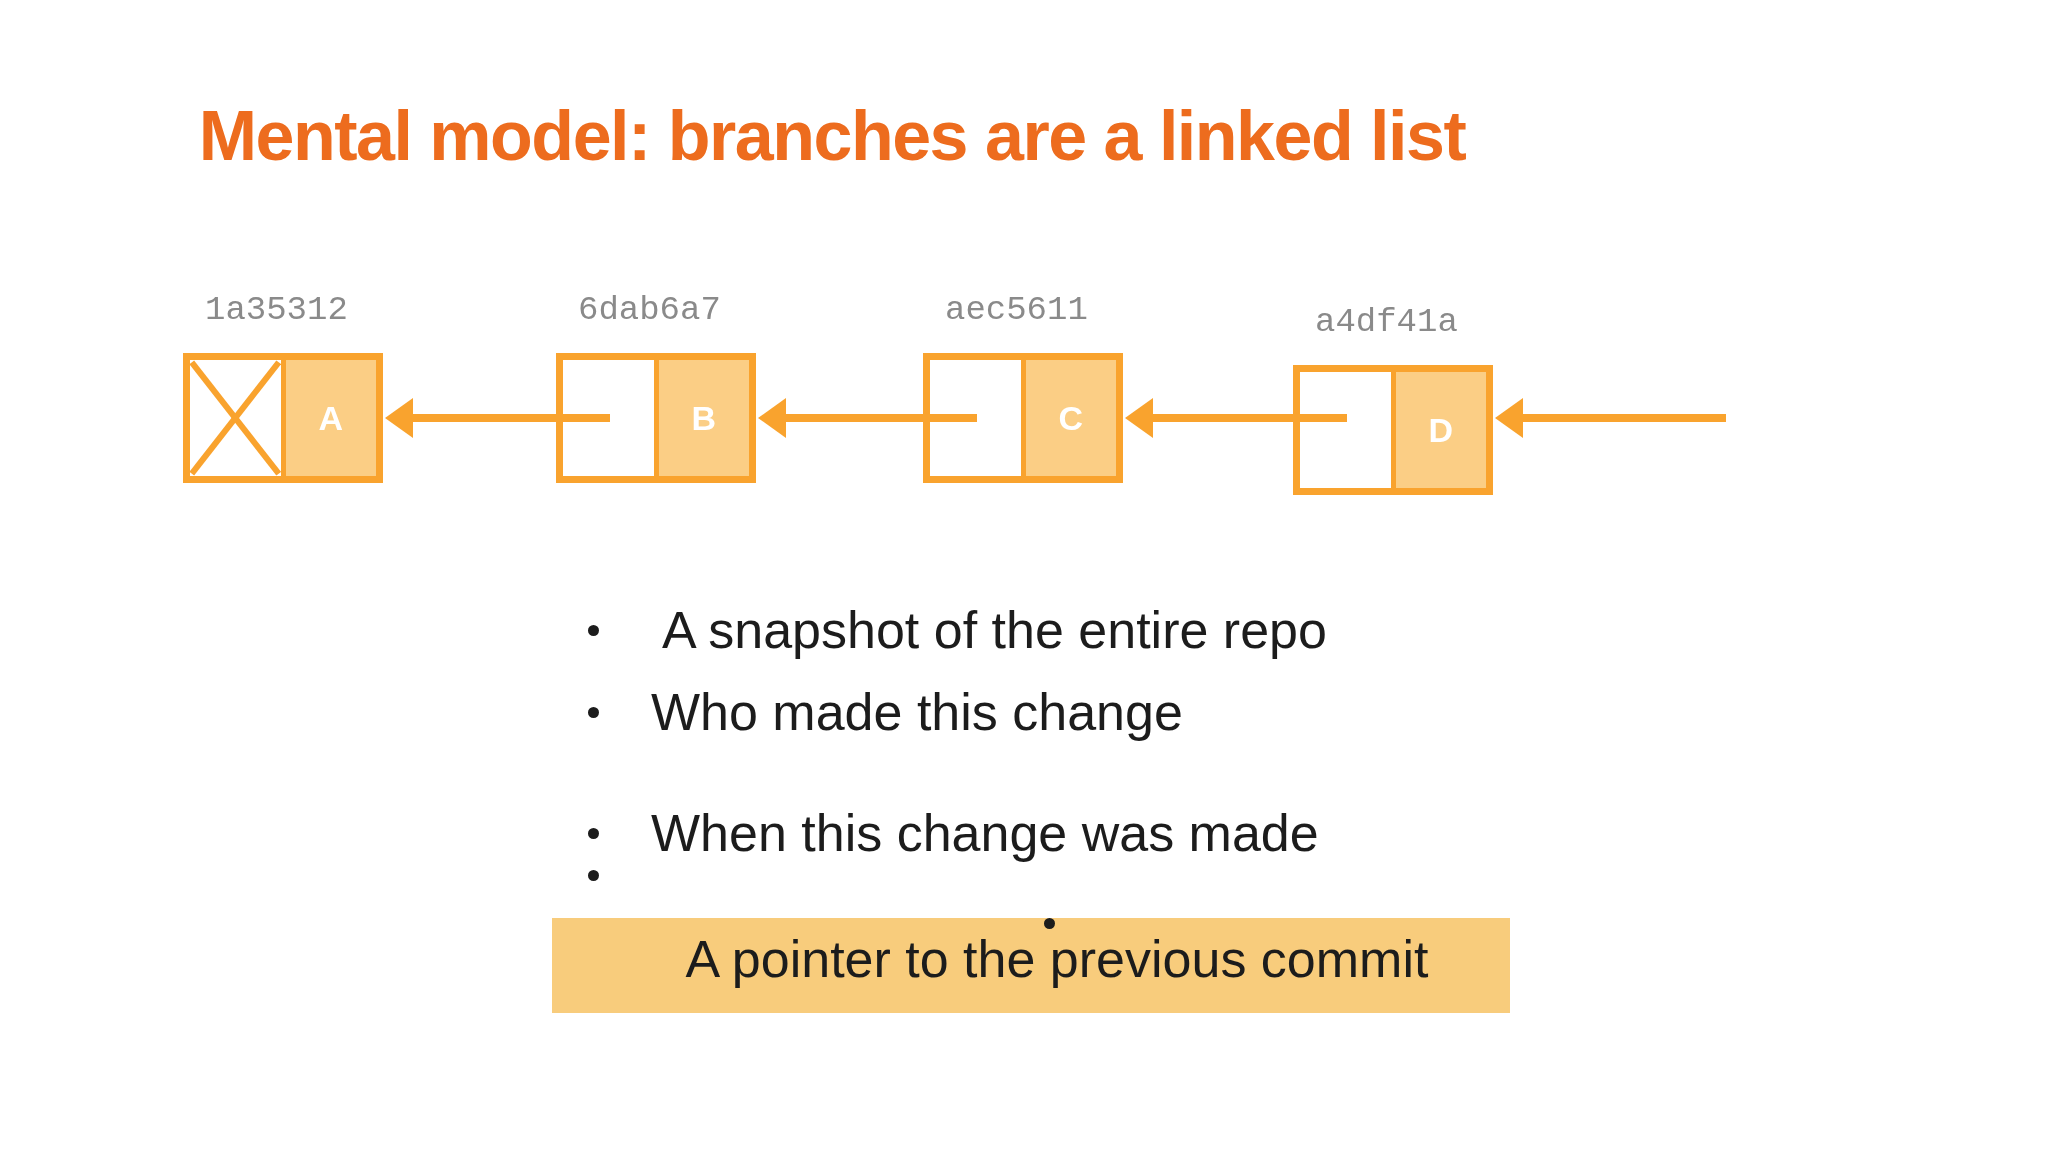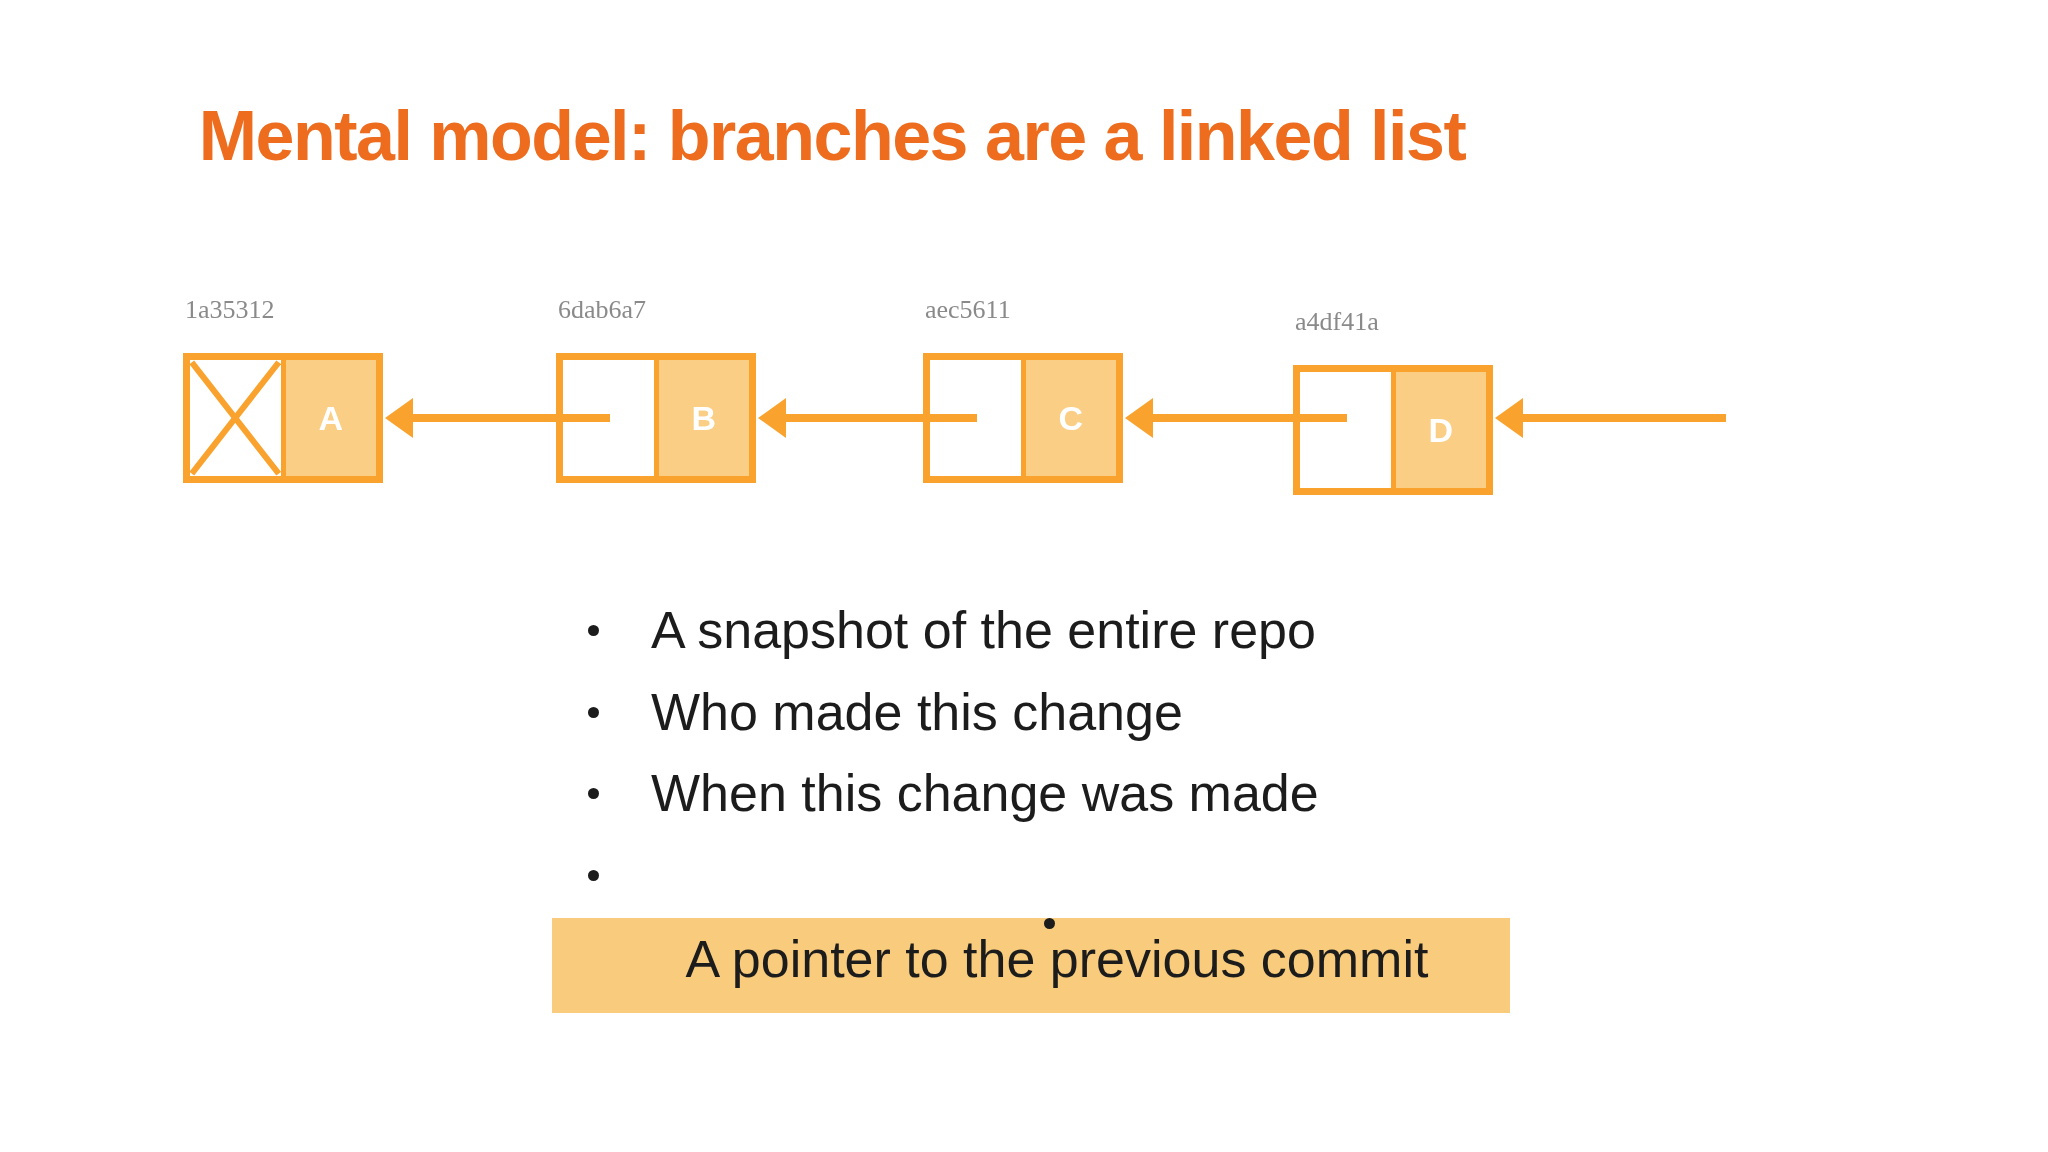--- a/index.html
+++ b/index.html
@@ -20,23 +20,23 @@
     color:#ED6C1E;
   }
   
   .commit-node{position:absolute;top:292px;width:200px;height:191px;}
   .node-a{left:183px;}
   .node-b{left:556px;}
   .node-c{left:923px;}
   .node-d{left:1293px;margin-top:12px;}
   .node-e{left:1672px;}
   .commit-hash{
-    position:absolute;left:2px;top:0;
-    font-family:Liberation Serif, serif;
-    font-size:26px;line-height:36px;
+    position:absolute;left:22px;top:0;
+    font-family:Liberation Mono, monospace;
+    font-size:34px;line-height:36px;
     color:#8A8A8A;
     white-space:nowrap;
   }
   .node-box{
     position:absolute;left:0;top:61px;
     width:200px;height:130px;
     border:7px solid #F9A32E;
     box-sizing:border-box;
     display:flex;
     background:#ffffff;
@@ -57,23 +57,23 @@
     font-size:34px;font-weight:700;color:#ffffff;
   }
   .arrow-layer{position:absolute;left:0;top:0;width:2048px;height:1152px;pointer-events:none;}
   
   .list-item{
     position:absolute;left:552px;height:82px;
     display:flex;align-items:center;
     font-size:52px;color:#1C1C1C;
     white-space:nowrap;
   }
-  .li-0{top:589px;}
+  .li-0{top:589px;gap:11px;}
   .li-1{top:671px;}
-  .li-2{top:752px;justify-content:flex-end;}
+  .li-2{top:792px;justify-content:flex-end;}
   .li-3{top:834px;}
   .li-4{top:918px;height:95px;width:958px;background:#F8CC7C;flex-direction:column;}
   .bullet-dot{
     width:11px;height:11px;border-radius:50%;
     background:#1C1C1C;
     margin-left:36px;
     flex:0 0 auto;
   }
   .list-item-text{margin-left:52px;}
 </style>

